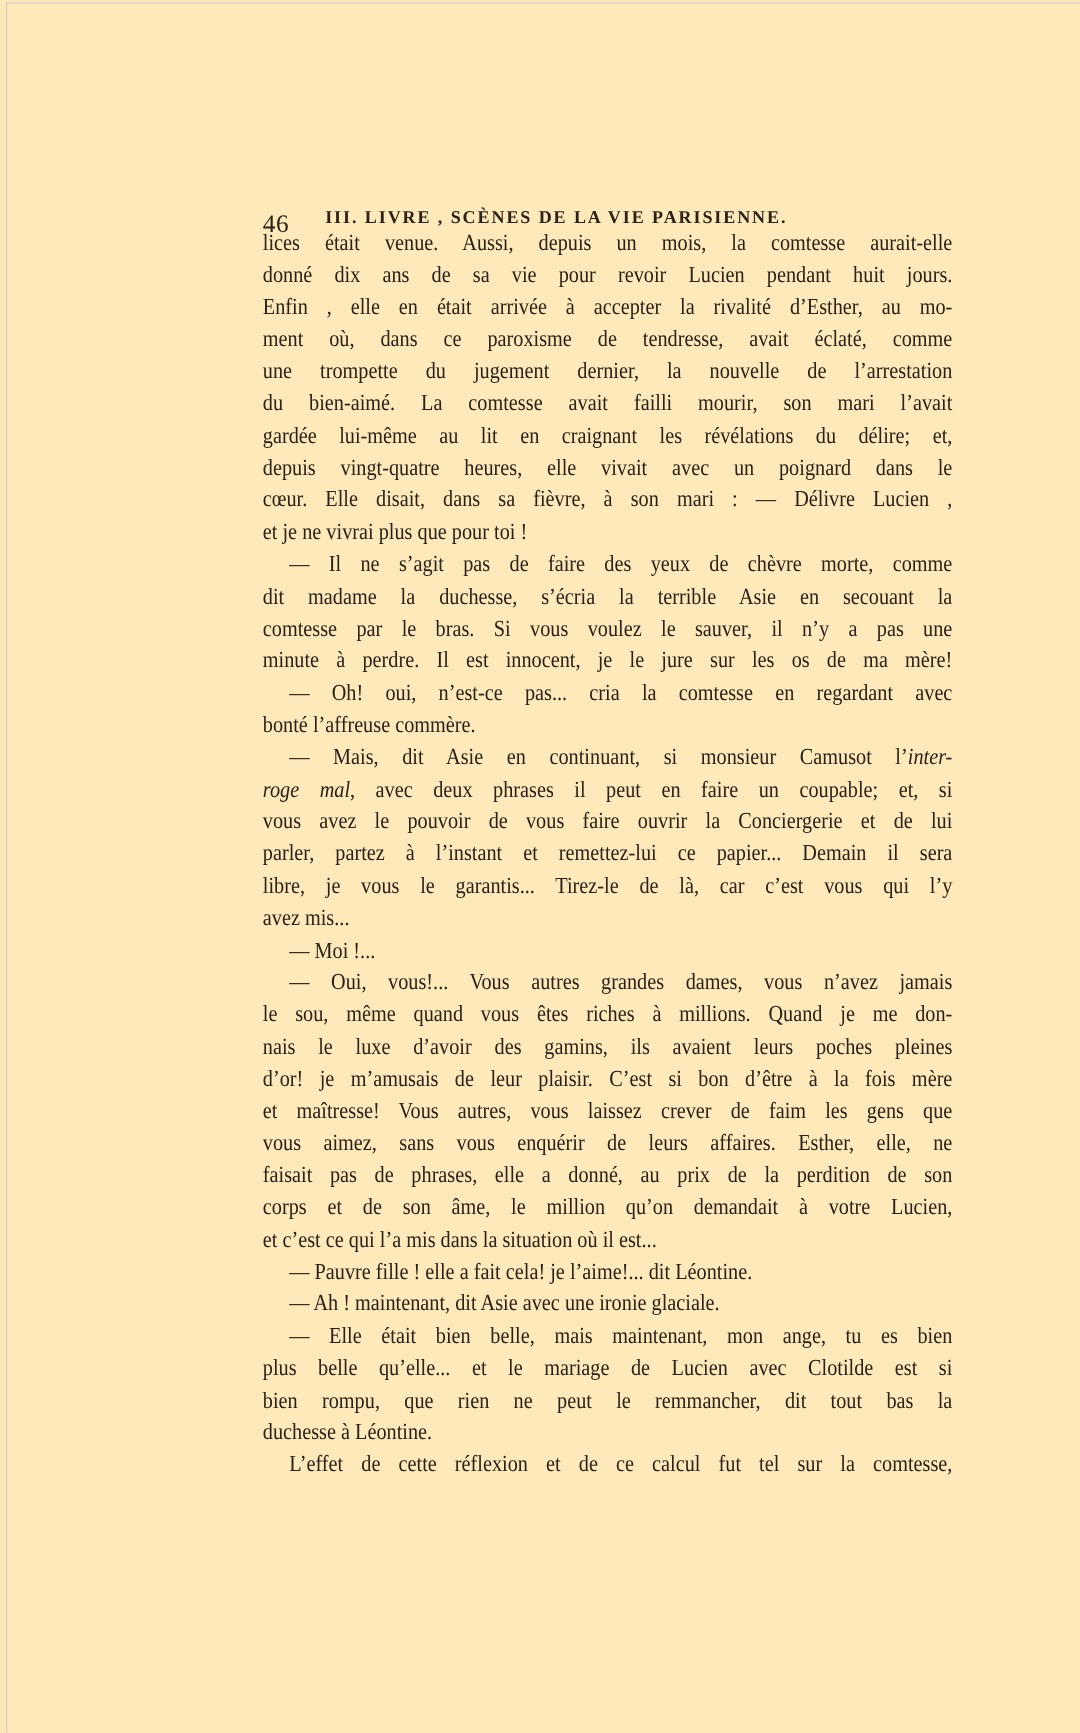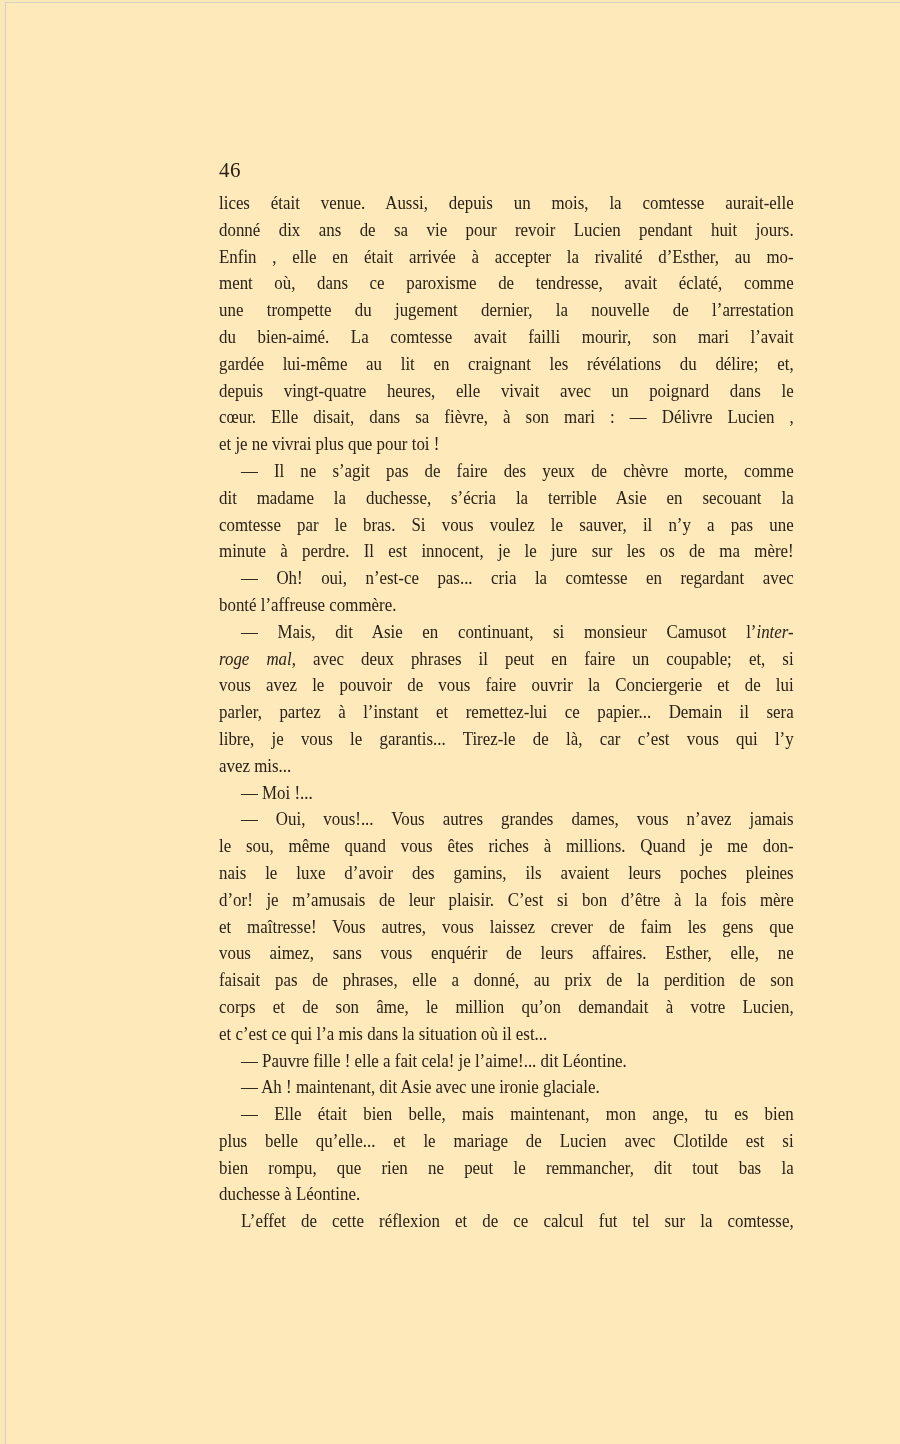--- a/index.html
+++ b/index.html
@@ -10,21 +10,21 @@
     font-family: "Liberation Serif", "DejaVu Serif", serif;
     color: #2a2118;
   }
   .page {
     position: absolute; left: 5px; top: 2px; right: 0; bottom: 0;
     background: #fde9b9;
     border-left: 1px solid #d6cfc0;
     border-top: 1px solid #d8d0c0;
   }
   .header {
-    position: absolute; left: 219px; top: 158px; width: 575px;
+    position: absolute; left: 219px; top: 174px; width: 575px;
     display: flex; align-items: flex-start;
   }
   .page-number { font-size: 21px; width: 52px; letter-spacing: 0.5px; }
   .running-head {
     font-size: 15px; font-weight: bold; letter-spacing: 1.6px;
   }
   .text {
     position: absolute; left: 219px; top: 190px; width: 575px;
     font-size: 19.2px; line-height: 26.8px;
     transform: scaleX(0.88); transform-origin: left top;
@@ -39,20 +39,21 @@
   .line.indent { padding-left: 25px; }
   i { font-style: italic; }
 </style>
 </head>
 <body>
 
 <div class="page"></div>
 
 <div class="header">
   <span class="page-number">46</span>
+  <span class="running-head">III. LIVRE , SCÈNES DE LA VIE PARISIENNE.</span>
 </div>
 
 <div class="text" id="body-text">
     <span class="line"><span>lices était venue. Aussi, depuis un mois, la comtesse aurait-elle</span></span>
     <span class="line"><span>donné dix ans de sa vie pour revoir Lucien pendant huit jours.</span></span>
     <span class="line"><span>Enfin , elle en était arrivée à accepter la rivalité d’Esther, au mo-</span></span>
     <span class="line"><span>ment où, dans ce paroxisme de tendresse, avait éclaté, comme</span></span>
     <span class="line"><span>une trompette du jugement dernier, la nouvelle de l’arrestation</span></span>
     <span class="line"><span>du bien-aimé. La comtesse avait failli mourir, son mari l’avait</span></span>
     <span class="line"><span>gardée lui-même au lit en craignant les révélations du délire; et,</span></span>

